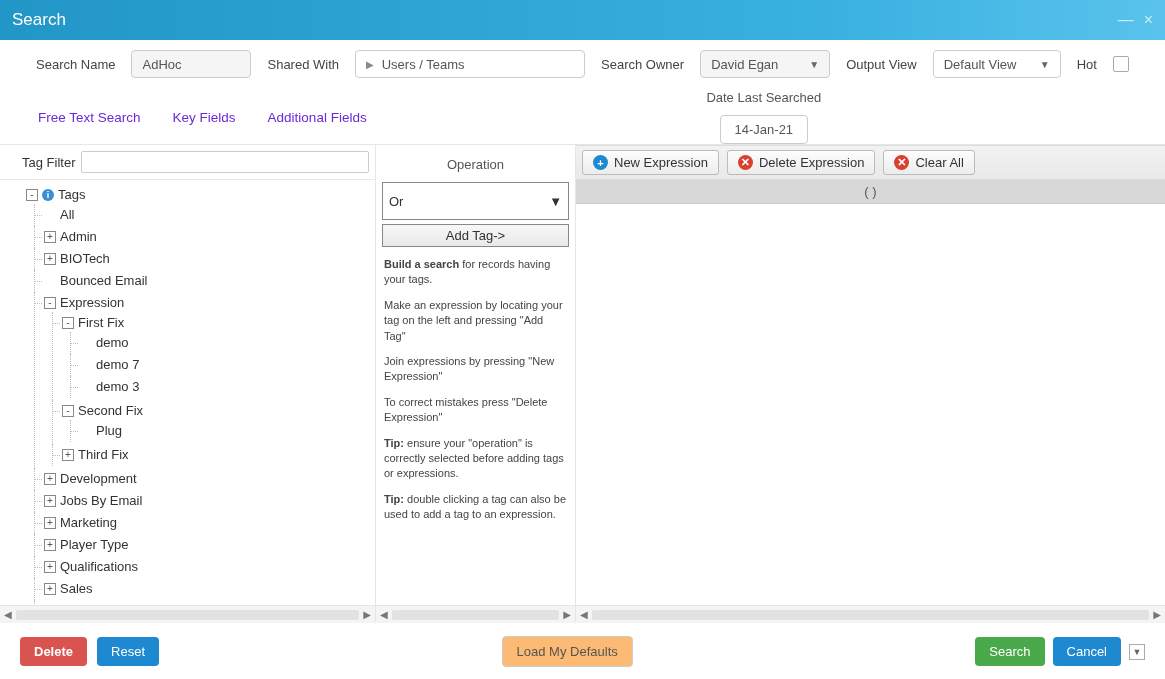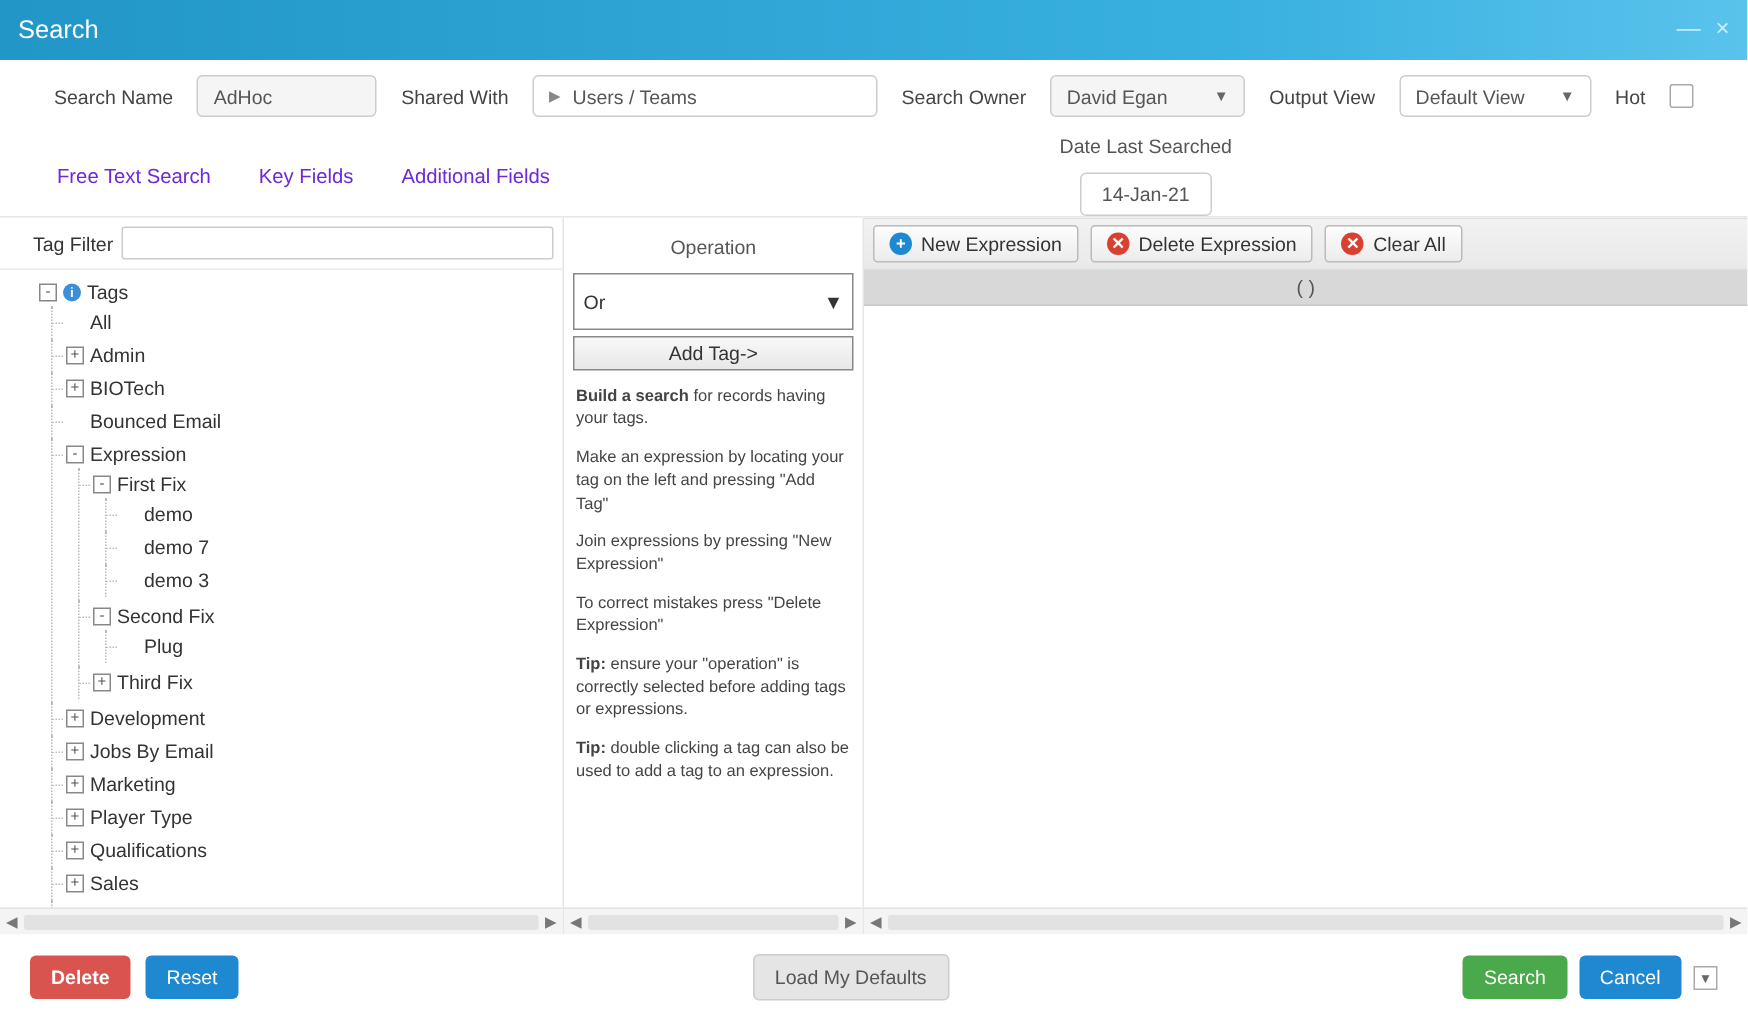--- a/index.html
+++ b/index.html
@@ -48,21 +48,21 @@
   .icn-circle { width:15px; height:15px; border-radius:50%; display:inline-flex; align-items:center; justify-content:center; color:#fff; font-size:11px; font-weight:bold; }
   .icn-add { background:#1e88d0; }
   .icn-del { background:#d94030; }
   .expr-row { background:#d8d8d8; border-bottom:1px solid #c8c8c8; padding:4px 0; text-align:center; color:#555; }
   .expr-body { flex:1; }
   .footer { padding:12px 20px; display:flex; align-items:center; gap:10px; border-top:1px solid #fff;}
   .btn { border-radius:4px; padding:7px 14px; font-size:13px; cursor:pointer; border:none; color:#fff; }
   .btn-red { background:#d9534f;font-weight:bold; }
   .btn-blue { background:#1e88d0; }
   .btn-green { background:#4aa94a; }
-  .btn-plain { background:#e5e5e5; border:1px solid #ccc; color:#555; }
+  .btn-plain { background:#fdba74; border:1px solid #ccc; color:#555; }
   .footer .mid { margin:0 auto; }
   .footer .right-btns { display:flex; gap:8px; align-items:center; }
   .footer .dd { width:16px; height:16px; border:1px solid #aaa; display:inline-flex; align-items:center; justify-content:center; font-size:9px; color:#666;}
 </style>
 </head>
 <body>
 <div class="app">
 
   <div class="titlebar">
     <span>Search</span>

